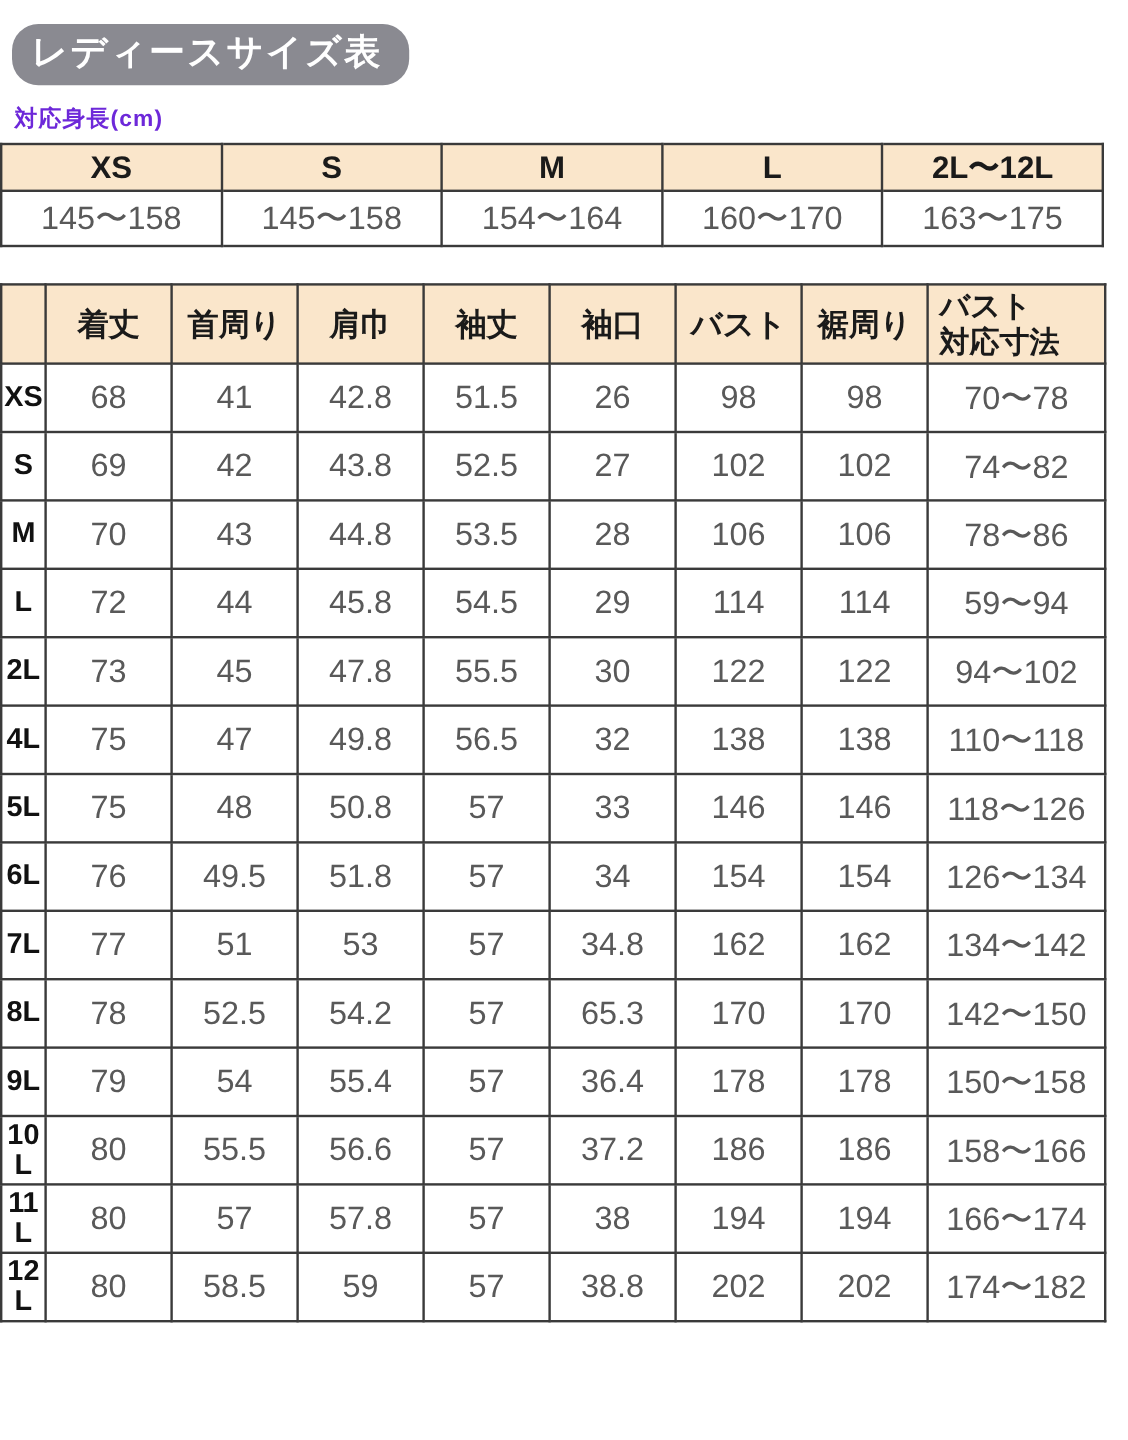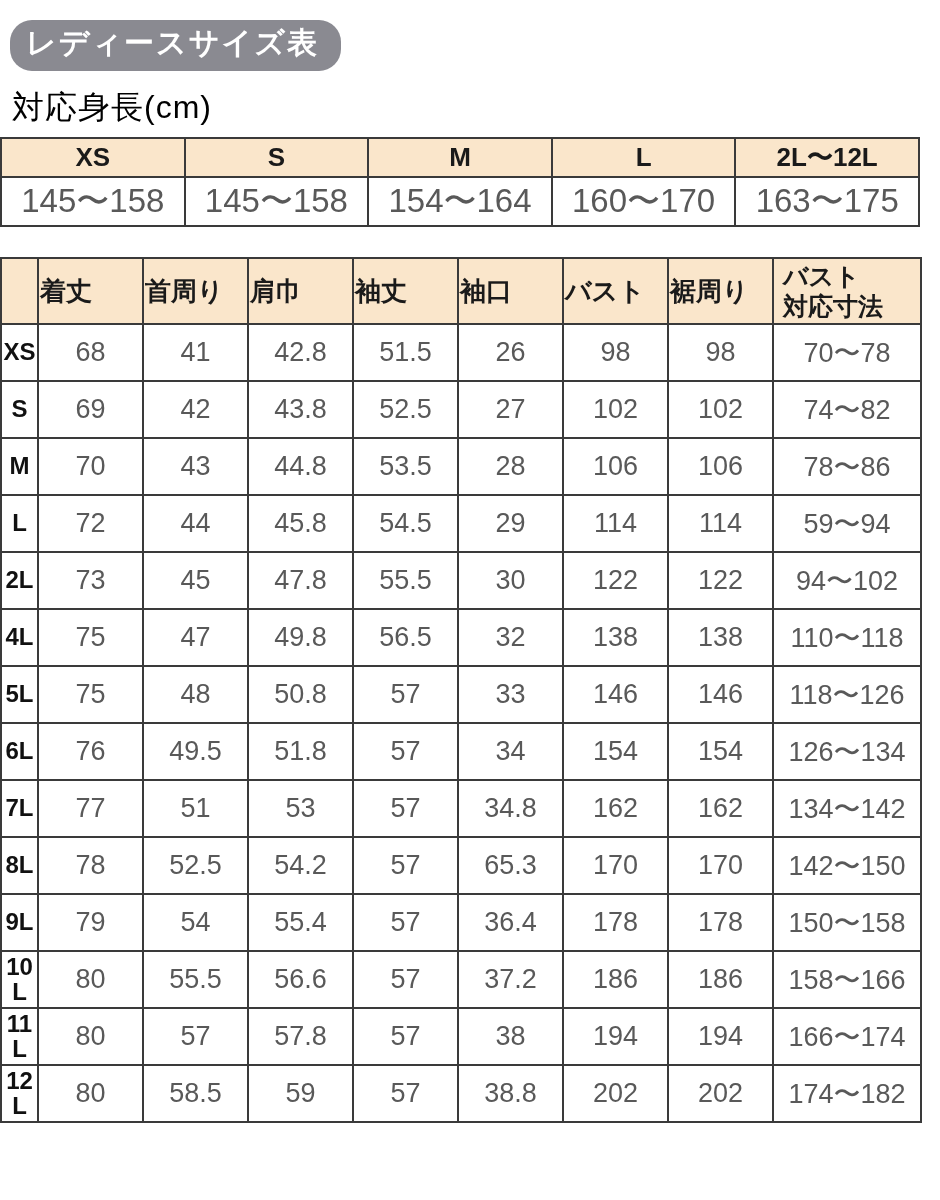--- a/index.html
+++ b/index.html
@@ -7,37 +7,37 @@
     width:940px;height:1200px;background:#ffffff;
     font-family:"Liberation Sans","DejaVu Sans",sans-serif;
     -webkit-font-smoothing:antialiased;
   }
   .title{
     display:inline-block;margin:20px 0 0 10px;padding:3px 22px 7px 16px;
     background:var(--title-bg,#8A8A91);color:#ffffff;
     font-size:30px;font-weight:bold;letter-spacing:2px;border-radius:22px;
   }
   .caption{
-    margin:15px 0 7px 12px;font-size:32px;font-weight:normal;
-    color:#000000;letter-spacing:1px;
+    margin:15px 0 7px 12px;font-size:19px;font-weight:bold;
+    color:#6d28d9;letter-spacing:1px;
   }
   table{border-collapse:collapse;table-layout:fixed;}
   th,td{border:2px solid #3A3A3A;box-sizing:border-box;}
   
   .t1{width:920px;}
   .t1 th{
     background:#FAE6CB;height:35px;font-size:26px;color:#1a1a1a;
     font-weight:600;text-align:center;
   }
-  .t1 td{height:46px;font-size:33px;color:#595959;text-align:center;font-weight:400;}
+  .t1 td{height:46px;font-size:27px;color:#595959;text-align:center;font-weight:400;}
   
   .t2{width:920px;margin-top:30px;}
   .t2 thead th{
     background:#FAE6CB;height:66px;font-size:26px;color:#1a1a1a;
-    font-weight:600;text-align:left;
+    font-weight:600;text-align:center;
   }
   .t2 thead th.last-col-header{
     text-align:left;padding-left:9px;white-space:pre-line;line-height:1.2;font-size:25px;
   }
   .t2 tbody th{
     font-size:24px;line-height:1.02;word-break:break-all;text-align:center;
     color:#111111;font-weight:600;padding:0 1px;background:#ffffff;
   }
   .t2 tbody td{height:57px;font-size:27px;color:#595959;text-align:center;font-weight:400;}
 </style>

